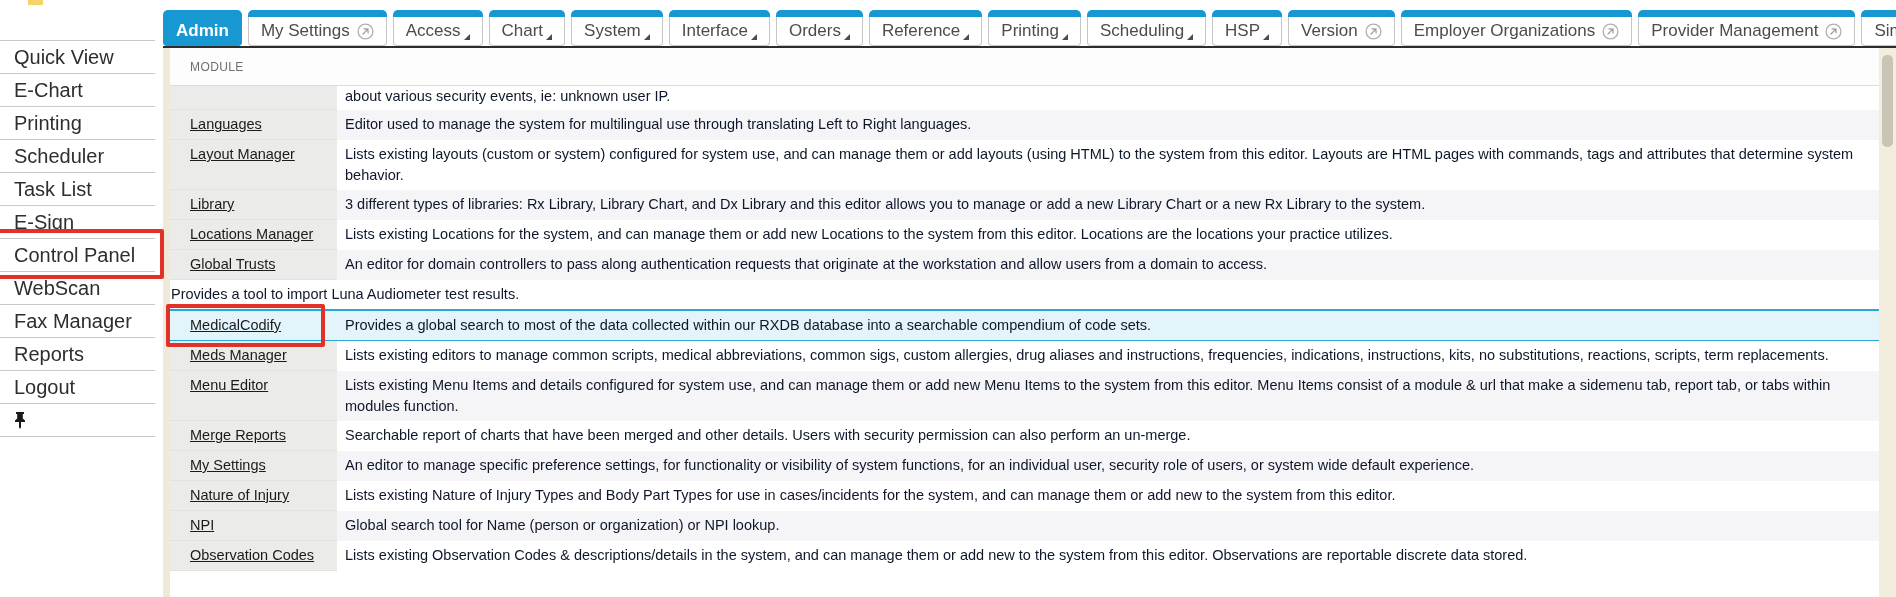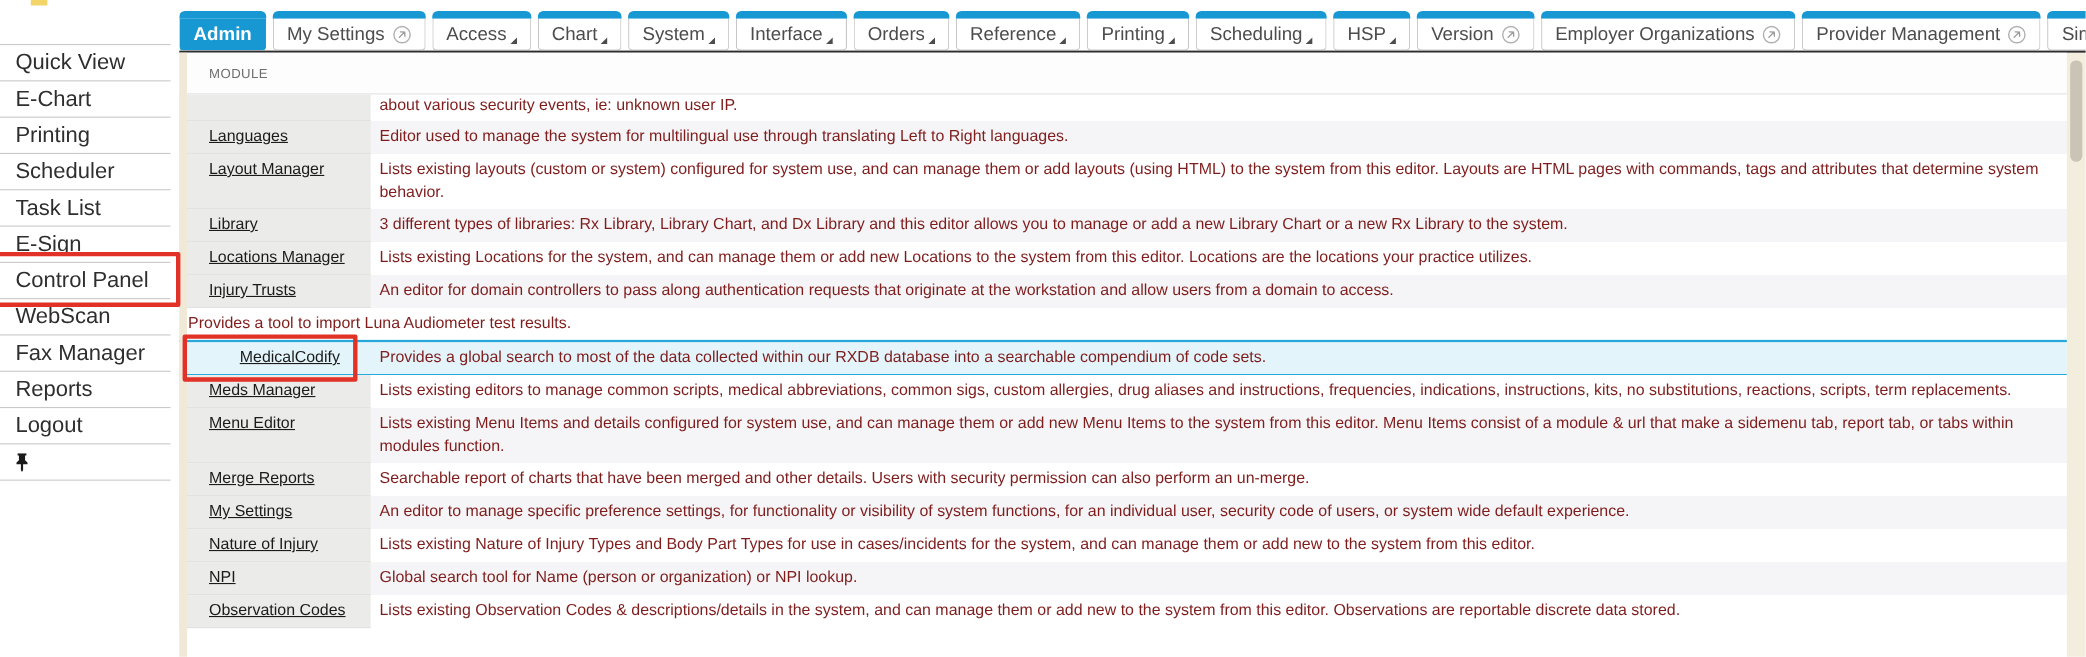--- a/index.html
+++ b/index.html
@@ -41,23 +41,23 @@
   .thead{height:37px;display:flex;align-items:center;background:#fdfdfd;
     border-bottom:1px solid #dcdcdc;color:#6e6e6e;font-size:12px;letter-spacing:.4px;}
   .th{box-sizing:border-box;white-space:nowrap;}
   .module-th{width:213px;padding-left:27px;flex:0 0 auto;}
   .desc-th{padding-left:8px;flex:1;}
   .trow{display:flex;align-items:stretch;background:#fff;}
   .trow.alt{background:#f5f5f7;}
   .trow.hl{background:var(--hl);border-top:2px solid #28a7db;border-bottom:1px solid #28a7db;}
   .td-module{flex:0 0 auto;width:174px;box-sizing:border-box;padding:4px 0 4px 27px;
     background:#ebebe9;border-bottom:1px solid #e2e2e0;line-height:21px;font-size:14.5px;}
-  .trow.hl .td-module{background:transparent;border-bottom:none;text-align:center;}
+  .trow.hl .td-module{background:transparent;border-bottom:none;}
   .td-desc{flex:1;box-sizing:border-box;padding:4px 14px 4px 8px;line-height:21px;
-    font-size:14.5px;color:#7f1d1d;}
+    font-size:14.5px;color:#0f172a;}
   .trow.partial .td-module{padding-top:0;padding-bottom:3px;}
   .trow.partial .td-desc{padding-top:0;padding-bottom:3px;}
   .mod-link{color:#1b1b1b;text-decoration:underline;cursor:pointer;}
 
   
   .scrollbar{position:absolute;right:0;top:0;bottom:0;width:17px;background:#f3edde;z-index:4;}
   .thumb{position:absolute;left:3px;top:7px;width:11px;height:92px;background:#c9c4b6;border-radius:5px;}
 
   
   .red-box{position:absolute;border:4px solid var(--red);border-radius:2px;
@@ -257,21 +257,21 @@
         </div>
         <div class="trow alt">
           <div class="td-module"><a class="mod-link">Library</a></div>
           <div class="td-desc">3 different types of libraries: Rx Library, Library Chart, and Dx Library and this editor allows you to manage or add a new Library Chart or a new Rx Library to the system.</div>
         </div>
         <div class="trow">
           <div class="td-module"><a class="mod-link">Locations Manager</a></div>
           <div class="td-desc">Lists existing Locations for the system, and can manage them or add new Locations to the system from this editor. Locations are the locations your practice utilizes.</div>
         </div>
         <div class="trow alt">
-          <div class="td-module"><a class="mod-link">Injury Trusts</a></div>
+          <div class="td-module"><a class="mod-link">Global Trusts</a></div>
           <div class="td-desc">An editor for domain controllers to pass along authentication requests that originate at the workstation and allow users from a domain to access.</div>
         </div>
         <div class="trow">
           <div class="td-desc">Provides a tool to import Luna Audiometer test results.</div>
         </div>
         <div class="trow hl">
           <div class="td-module"><a class="mod-link">MedicalCodify</a></div>
           <div class="td-desc">Provides a global search to most of the data collected within our RXDB database into a searchable compendium of code sets.</div>
         </div>
         <div class="trow">
@@ -281,21 +281,21 @@
         <div class="trow alt">
           <div class="td-module"><a class="mod-link">Menu Editor</a></div>
           <div class="td-desc">Lists existing Menu Items and details configured for system use, and can manage them or add new Menu Items to the system from this editor. Menu Items consist of a module &amp; url that make a sidemenu tab, report tab, or tabs within modules function.</div>
         </div>
         <div class="trow">
           <div class="td-module"><a class="mod-link">Merge Reports</a></div>
           <div class="td-desc">Searchable report of charts that have been merged and other details. Users with security permission can also perform an un-merge.</div>
         </div>
         <div class="trow alt">
           <div class="td-module"><a class="mod-link">My Settings</a></div>
-          <div class="td-desc">An editor to manage specific preference settings, for functionality or visibility of system functions, for an individual user, security code of users, or system wide default experience.</div>
+          <div class="td-desc">An editor to manage specific preference settings, for functionality or visibility of system functions, for an individual user, security role of users, or system wide default experience.</div>
         </div>
         <div class="trow">
           <div class="td-module"><a class="mod-link">Nature of Injury</a></div>
           <div class="td-desc">Lists existing Nature of Injury Types and Body Part Types for use in cases/incidents for the system, and can manage them or add new to the system from this editor.</div>
         </div>
         <div class="trow alt">
           <div class="td-module"><a class="mod-link">NPI</a></div>
           <div class="td-desc">Global search tool for Name (person or organization) or NPI lookup.</div>
         </div>
         <div class="trow">

